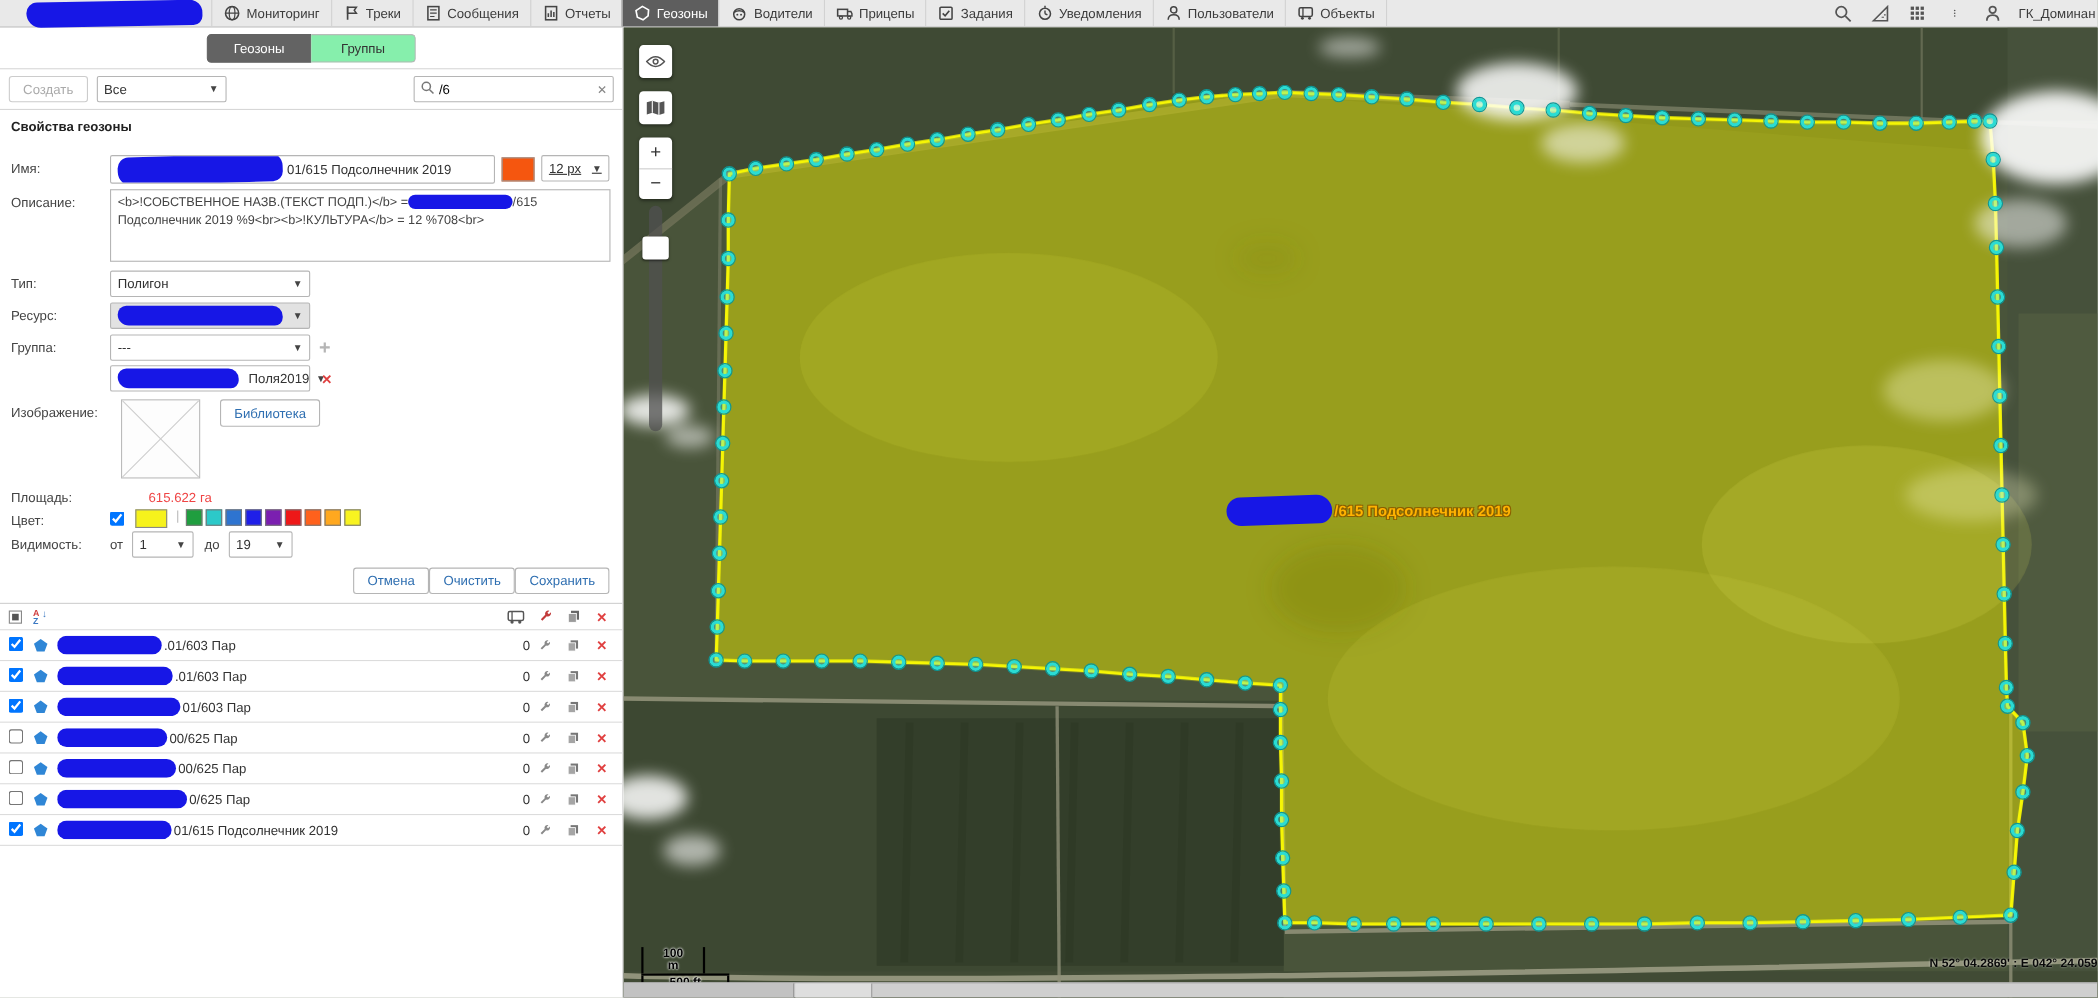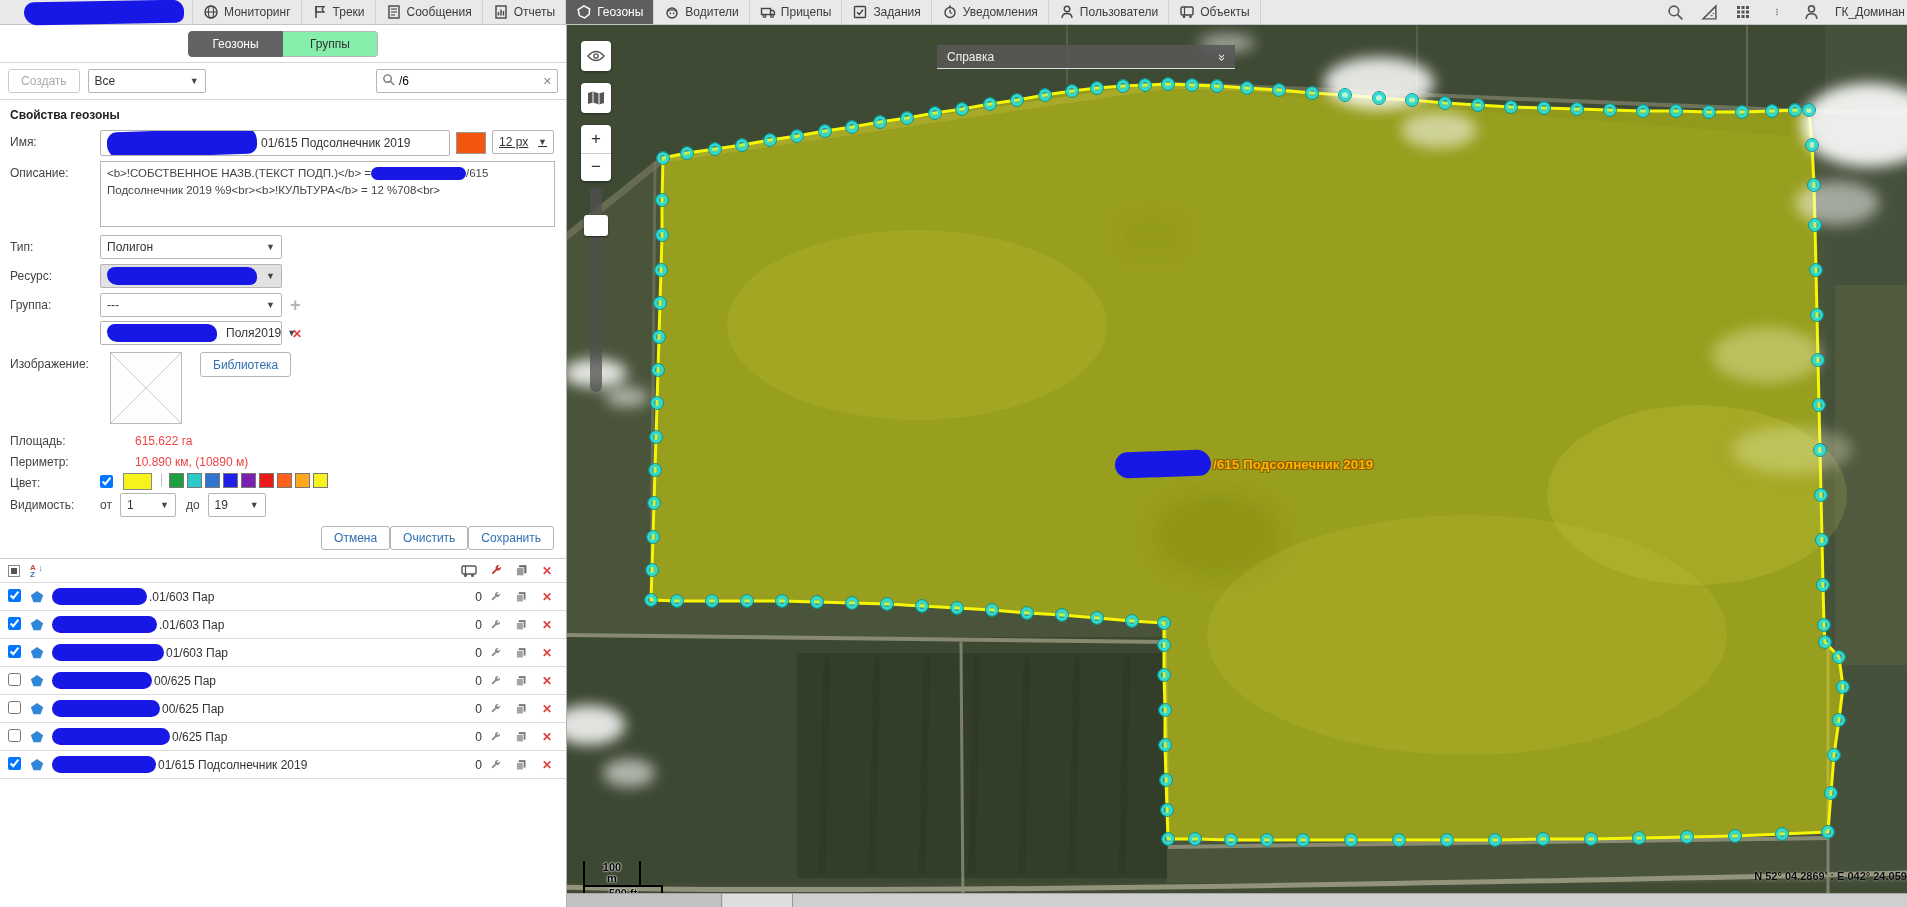--- a/index.html
+++ b/index.html
@@ -48,21 +48,21 @@
   .select.disabled { background:#e2e2e2; }
   .filter-select { width:118px;justify-content:flex-end; }
   .searchbox { margin-left:auto; width:182px; height:24px; border:1px solid #b5b5b5; border-radius:2px;
                display:flex; align-items:center; padding:0 5px; gap:4px; background:#fff; }
   .searchbox input { border:none; outline:none; flex:1; font-size:12px; min-width:0;
                font-family:"Liberation Sans",sans-serif; }
   .clear-x { color:#888; cursor:pointer; font-size:11px; }
 
   
   .props { padding:8px 10px 0 10px; }
-  .sec-title { font-weight:bold; margin-bottom:8px; color:#222; }
+  .sec-title { font-weight:bold; margin-bottom:19px; color:#222; }
   .prow { display:flex; align-items:flex-start; margin-bottom:5px; }
   .plabel { width:90px; min-width:90px; color:#444; padding-top:5px; }
   .tinput { border:1px solid #b5b5b5; border-radius:2px; height:26px; background:#fff; position:relative;
             display:flex; align-items:center; padding:0 6px; overflow:hidden; white-space:nowrap; }
   .name-input { width:350px; }
   .redact { background:#1717e6; border-radius:10px 12px 9px 13px; display:inline-block; flex:none; }
   .name-redact { width:150px; height:26px; margin-right:4px; transform:rotate(-2deg); }
   .color-chip { width:30px; height:22px; margin:2px 0 0 6px; border:1px solid #999; }
   .size-select { width:62px; margin-left:6px;text-decoration:underline; }
   .descbox { width:455px; height:66px; border:1px solid #b5b5b5; background:#fff; padding:3px 6px;
@@ -403,24 +403,20 @@
               </svg>
           </div>
           <button class="btn lib-btn">Библиотека</button>
         </div>
 
         <div class="prow" style="margin-bottom:2px;">
           <div class="plabel">Площадь:</div>
           <div class="val">615.622 га</div>
         </div>
 
-        <div class="prow" style="margin-bottom:2px;">
-          <div class="plabel">Периметр:</div>
-          <div class="val">10.890 км, (10890 м)</div>
-        </div>
 
         <div class="prow" style="margin-bottom:3px;">
           <div class="plabel">Цвет:</div>
           <input type="checkbox" class="chk" id="color-chk" checked="" style="">
           <div class="cur-color" style="background: rgb(246, 242, 28);"></div>
           <span class="pal-sep">|</span>
           <div class="palette">
               <div class="pal-chip" style="background: rgb(31, 158, 63);"></div>
               <div class="pal-chip" style="background: rgb(44, 201, 201);"></div>
               <div class="pal-chip" style="background: rgb(46, 116, 208);"></div>
@@ -954,24 +950,20 @@
             <circle cx="93" cy="278" r="6.5" fill="none" stroke="#0c9898" stroke-width="1"></circle>
             <circle cx="94" cy="245" r="4.5" fill="rgba(80,240,230,0.35)" stroke="#2adcd4" stroke-width="3"></circle>
             <circle cx="94" cy="245" r="6.5" fill="none" stroke="#0c9898" stroke-width="1"></circle>
             <circle cx="95" cy="210" r="4.5" fill="rgba(80,240,230,0.35)" stroke="#2adcd4" stroke-width="3"></circle>
             <circle cx="95" cy="210" r="6.5" fill="none" stroke="#0c9898" stroke-width="1"></circle>
             <circle cx="95" cy="175" r="4.5" fill="rgba(80,240,230,0.35)" stroke="#2adcd4" stroke-width="3"></circle>
             <circle cx="95" cy="175" r="6.5" fill="none" stroke="#0c9898" stroke-width="1"></circle>
           </g>
       </svg>
 
-      <div class="helpbar">
-        <span>Справка</span>
-        <span class="chev">»</span>
-      </div>
 
       <div class="mbtn eye-btn">
         <svg width="18" height="12" viewBox="0 0 20 12">
             <path d="M1 6 Q10 -4 19 6 Q10 16 1 6 Z" fill="none" stroke="#555" stroke-width="1.5"></path>
             <circle cx="10" cy="6" r="2.4" fill="none" stroke="#555" stroke-width="1.5"></circle>
           </svg>
       </div>
       <div class="mbtn layers-btn">
         <svg width="18" height="14" viewBox="0 0 18 14">
             <path d="M1 2 L6 0.5 L12 2.5 L17 1 V12 L12 13.5 L6 11.5 L1 13 Z" fill="#555"></path>

